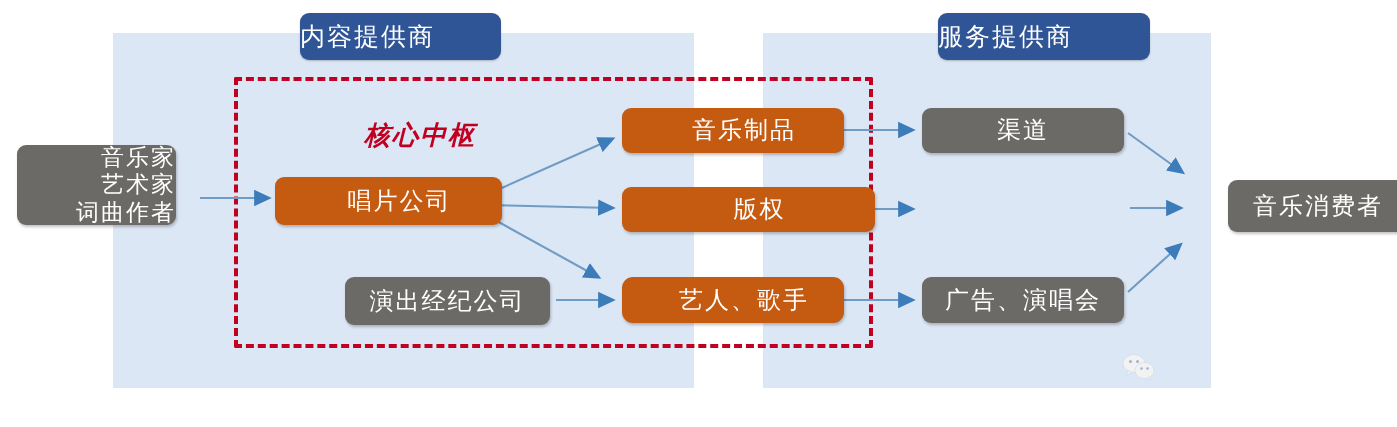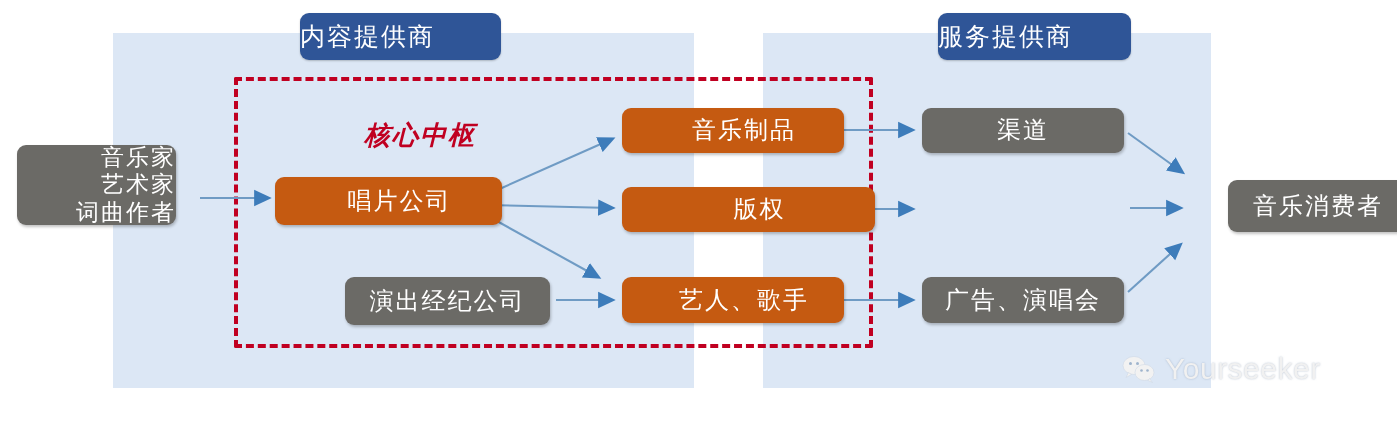--- a/index.html
+++ b/index.html
@@ -45,21 +45,21 @@
     display: flex;
     align-items: center;
     justify-content: flex-start;
     font-size: 25px;
     letter-spacing: 2px;
     height: 47px;
     box-shadow: 0 1px 2px rgba(0,0,0,0.22);
     margin-left: 32px;
   }
   #header-content { left: 268px; top: 13px; width: 201px; }
-  #header-service { left: 906px; top: 13px; width: 193px; }
+  #header-service { left: 906px; top: 13px; width: 212px; }
 
   
   .node {
     position: absolute;
     border-radius: 9px;
     display: flex;
     flex-direction: column;
     align-items: center;
     justify-content: center;
     color: #ffffff;
@@ -70,21 +70,21 @@
     text-align: center;
   }
   .node.gray   { background: #6b6a66; }
   .node.orange { background: #c55a11; padding-left: 22px; }
 
   #node-creators  { left: 17px;  top: 145px; width: 159px; height: 80px; font-size: 23px; align-items: flex-end; }
   #node-label     { left: 275px; top: 177px; width: 205px; height: 48px; }
   #node-agency    { left: 345px; top: 277px; width: 205px; height: 48px; }
   #node-products  { left: 622px; top: 108px; width: 200px; height: 45px; }
   #node-copyright { left: 622px; top: 187px; width: 231px; height: 45px; }
-  #node-artists   { left: 622px; top: 277px; width: 200px; height: 46px; }
+  #node-artists   { left: 622px; top: 277px; width: 200px; height: 46px; border-radius: 11px; }
   #node-channel   { left: 922px; top: 108px; width: 202px; height: 45px; }
   #node-tvfilm    { left: 922px; top: 187px; width: 202px; height: 45px; }
   #node-adconcert { left: 922px; top: 277px; width: 202px; height: 46px; }
   #node-consumers { left: 1188px; top: 180px; width: 180px; height: 52px; margin-left: 40px; }
 
   .node-line { display: block; }
 
   
   #core-caption {
     position: absolute;
@@ -218,16 +218,15 @@
         <ellipse cx="22.5" cy="18.5" rx="9.5" ry="8"></ellipse>
         <path d="M27.5 24.5 L30.5 28.5 L26 26.5 Z"></path>
       </g>
       <g fill="#9fb4cd">
         <circle cx="8.5" cy="9.5" r="1.5"></circle>
         <circle cx="15.5" cy="9.5" r="1.5"></circle>
         <circle cx="19.5" cy="16.5" r="1.3"></circle>
         <circle cx="25.5" cy="16.5" r="1.3"></circle>
       </g>
     </svg>
-    <span id="watermark-text">Yourseeker</span>
   </div>
 
 </div>
 
 </body></html>

